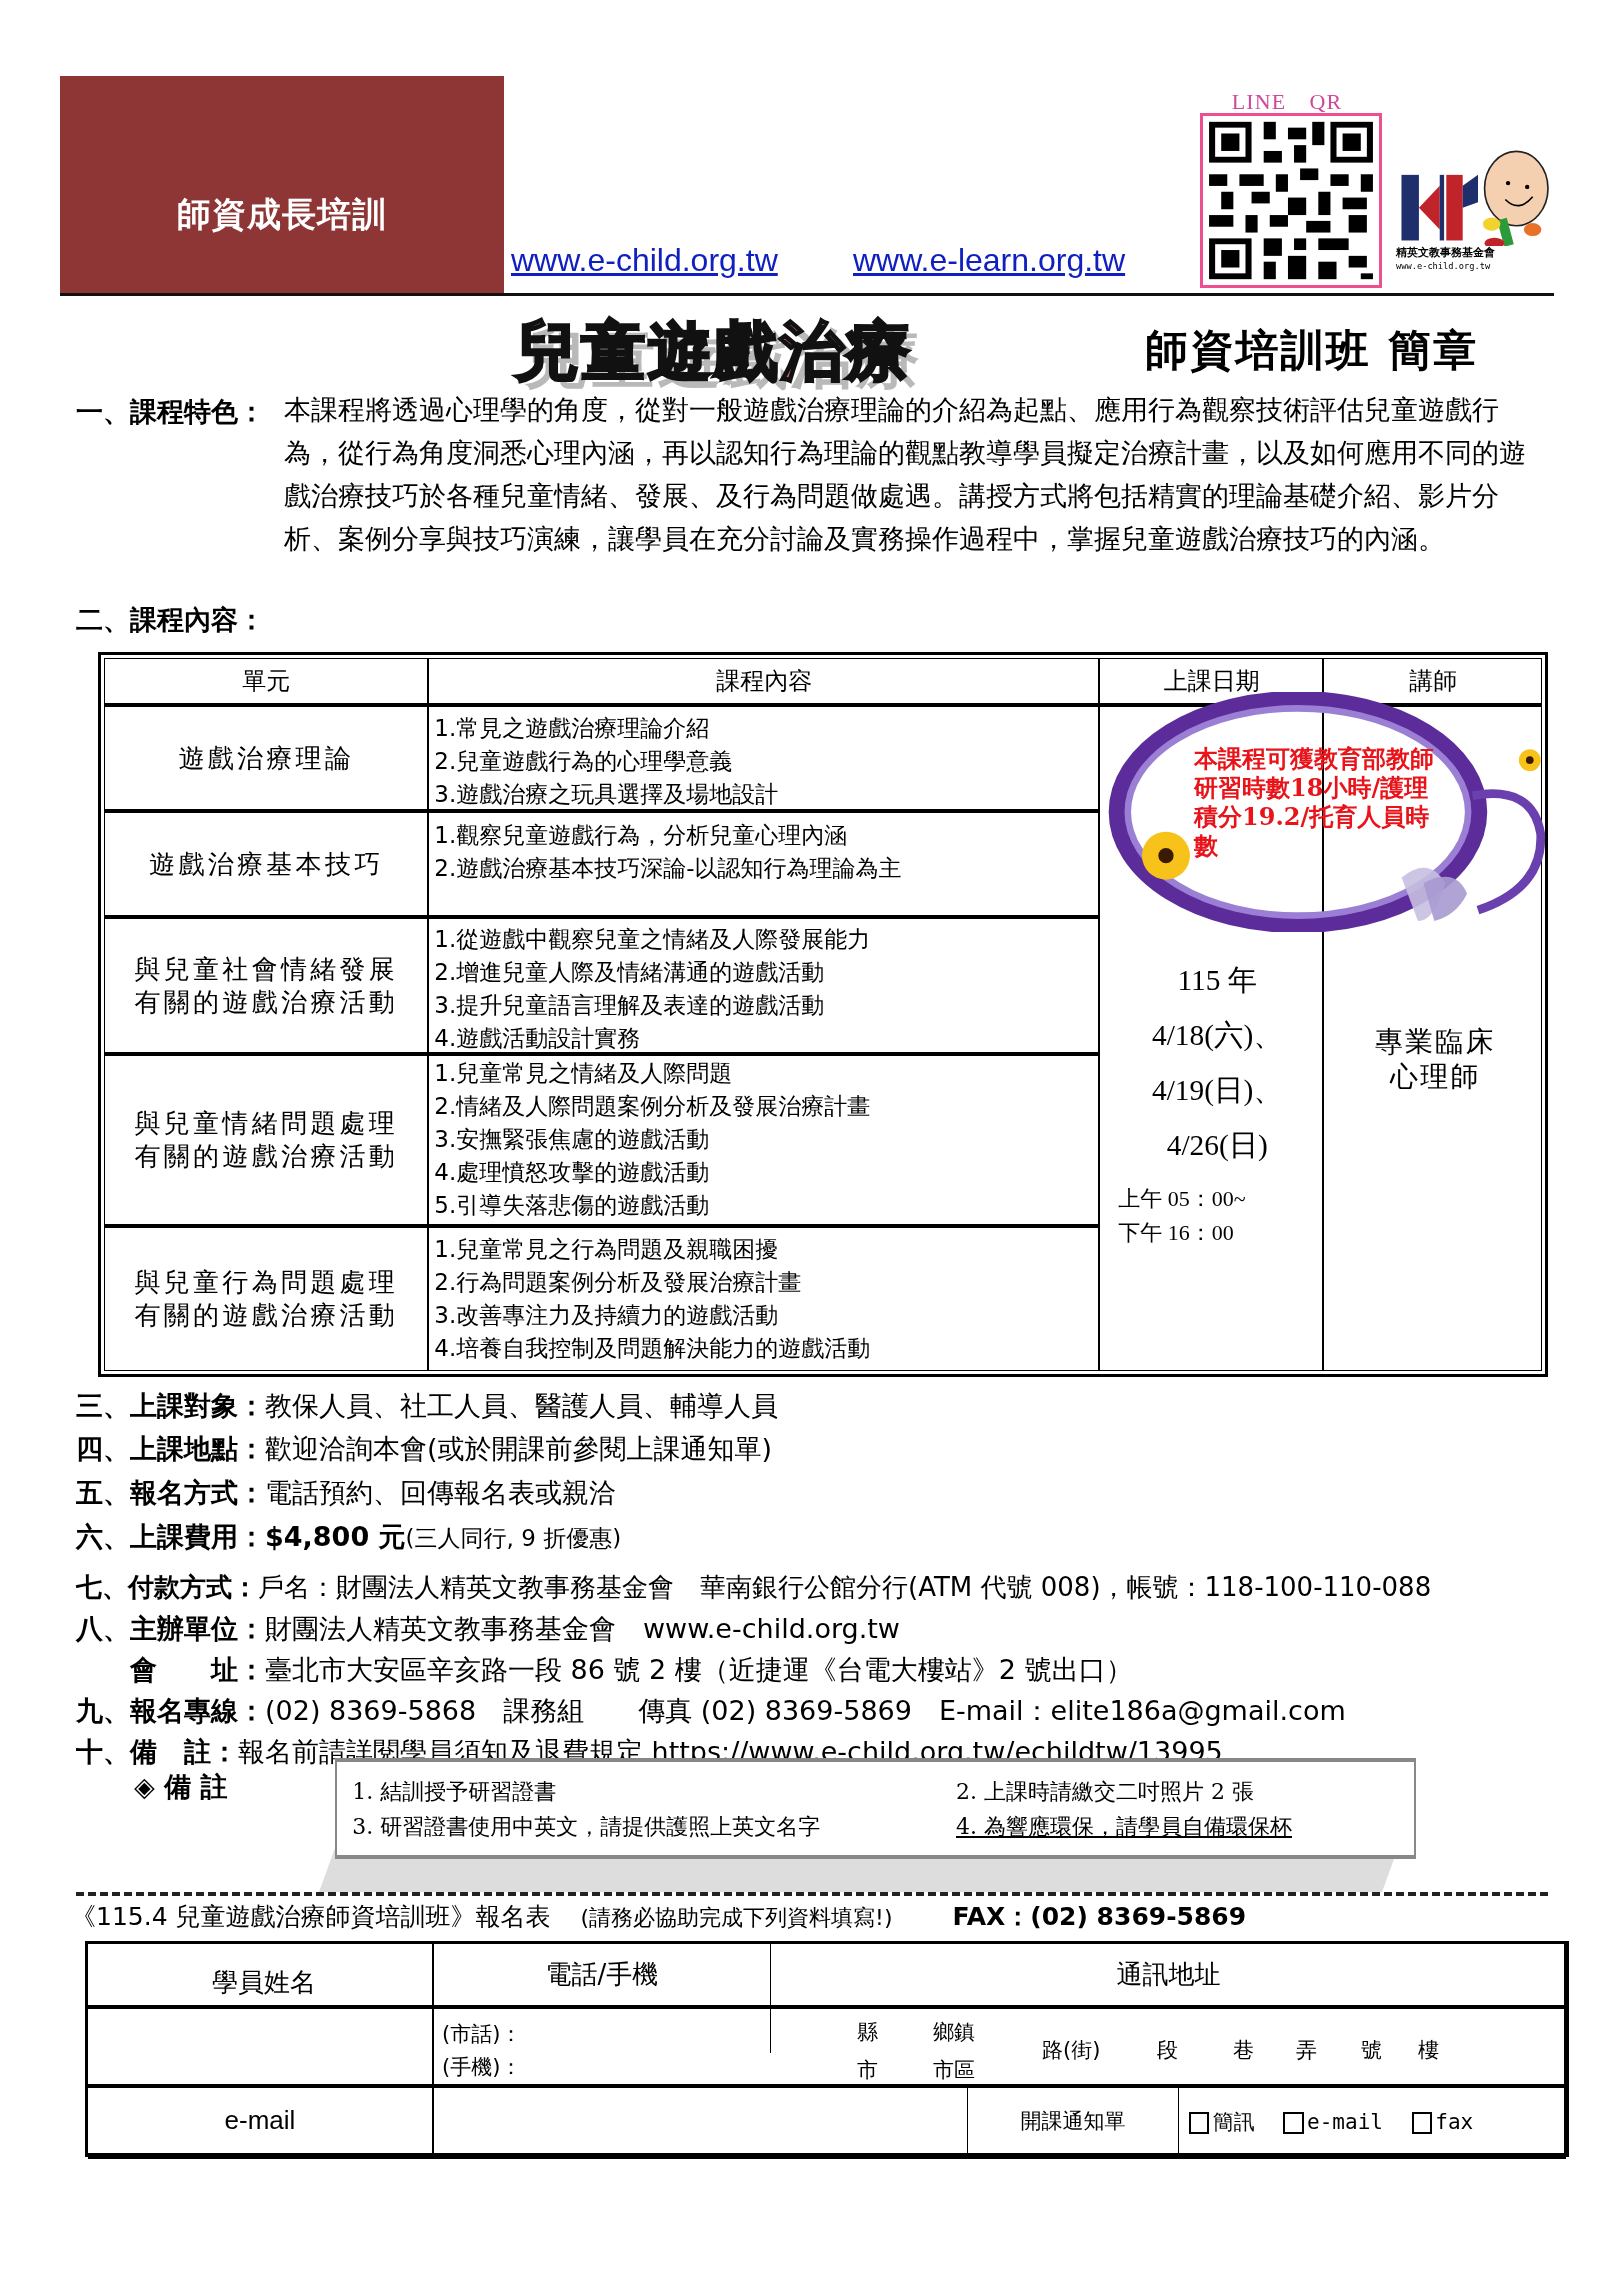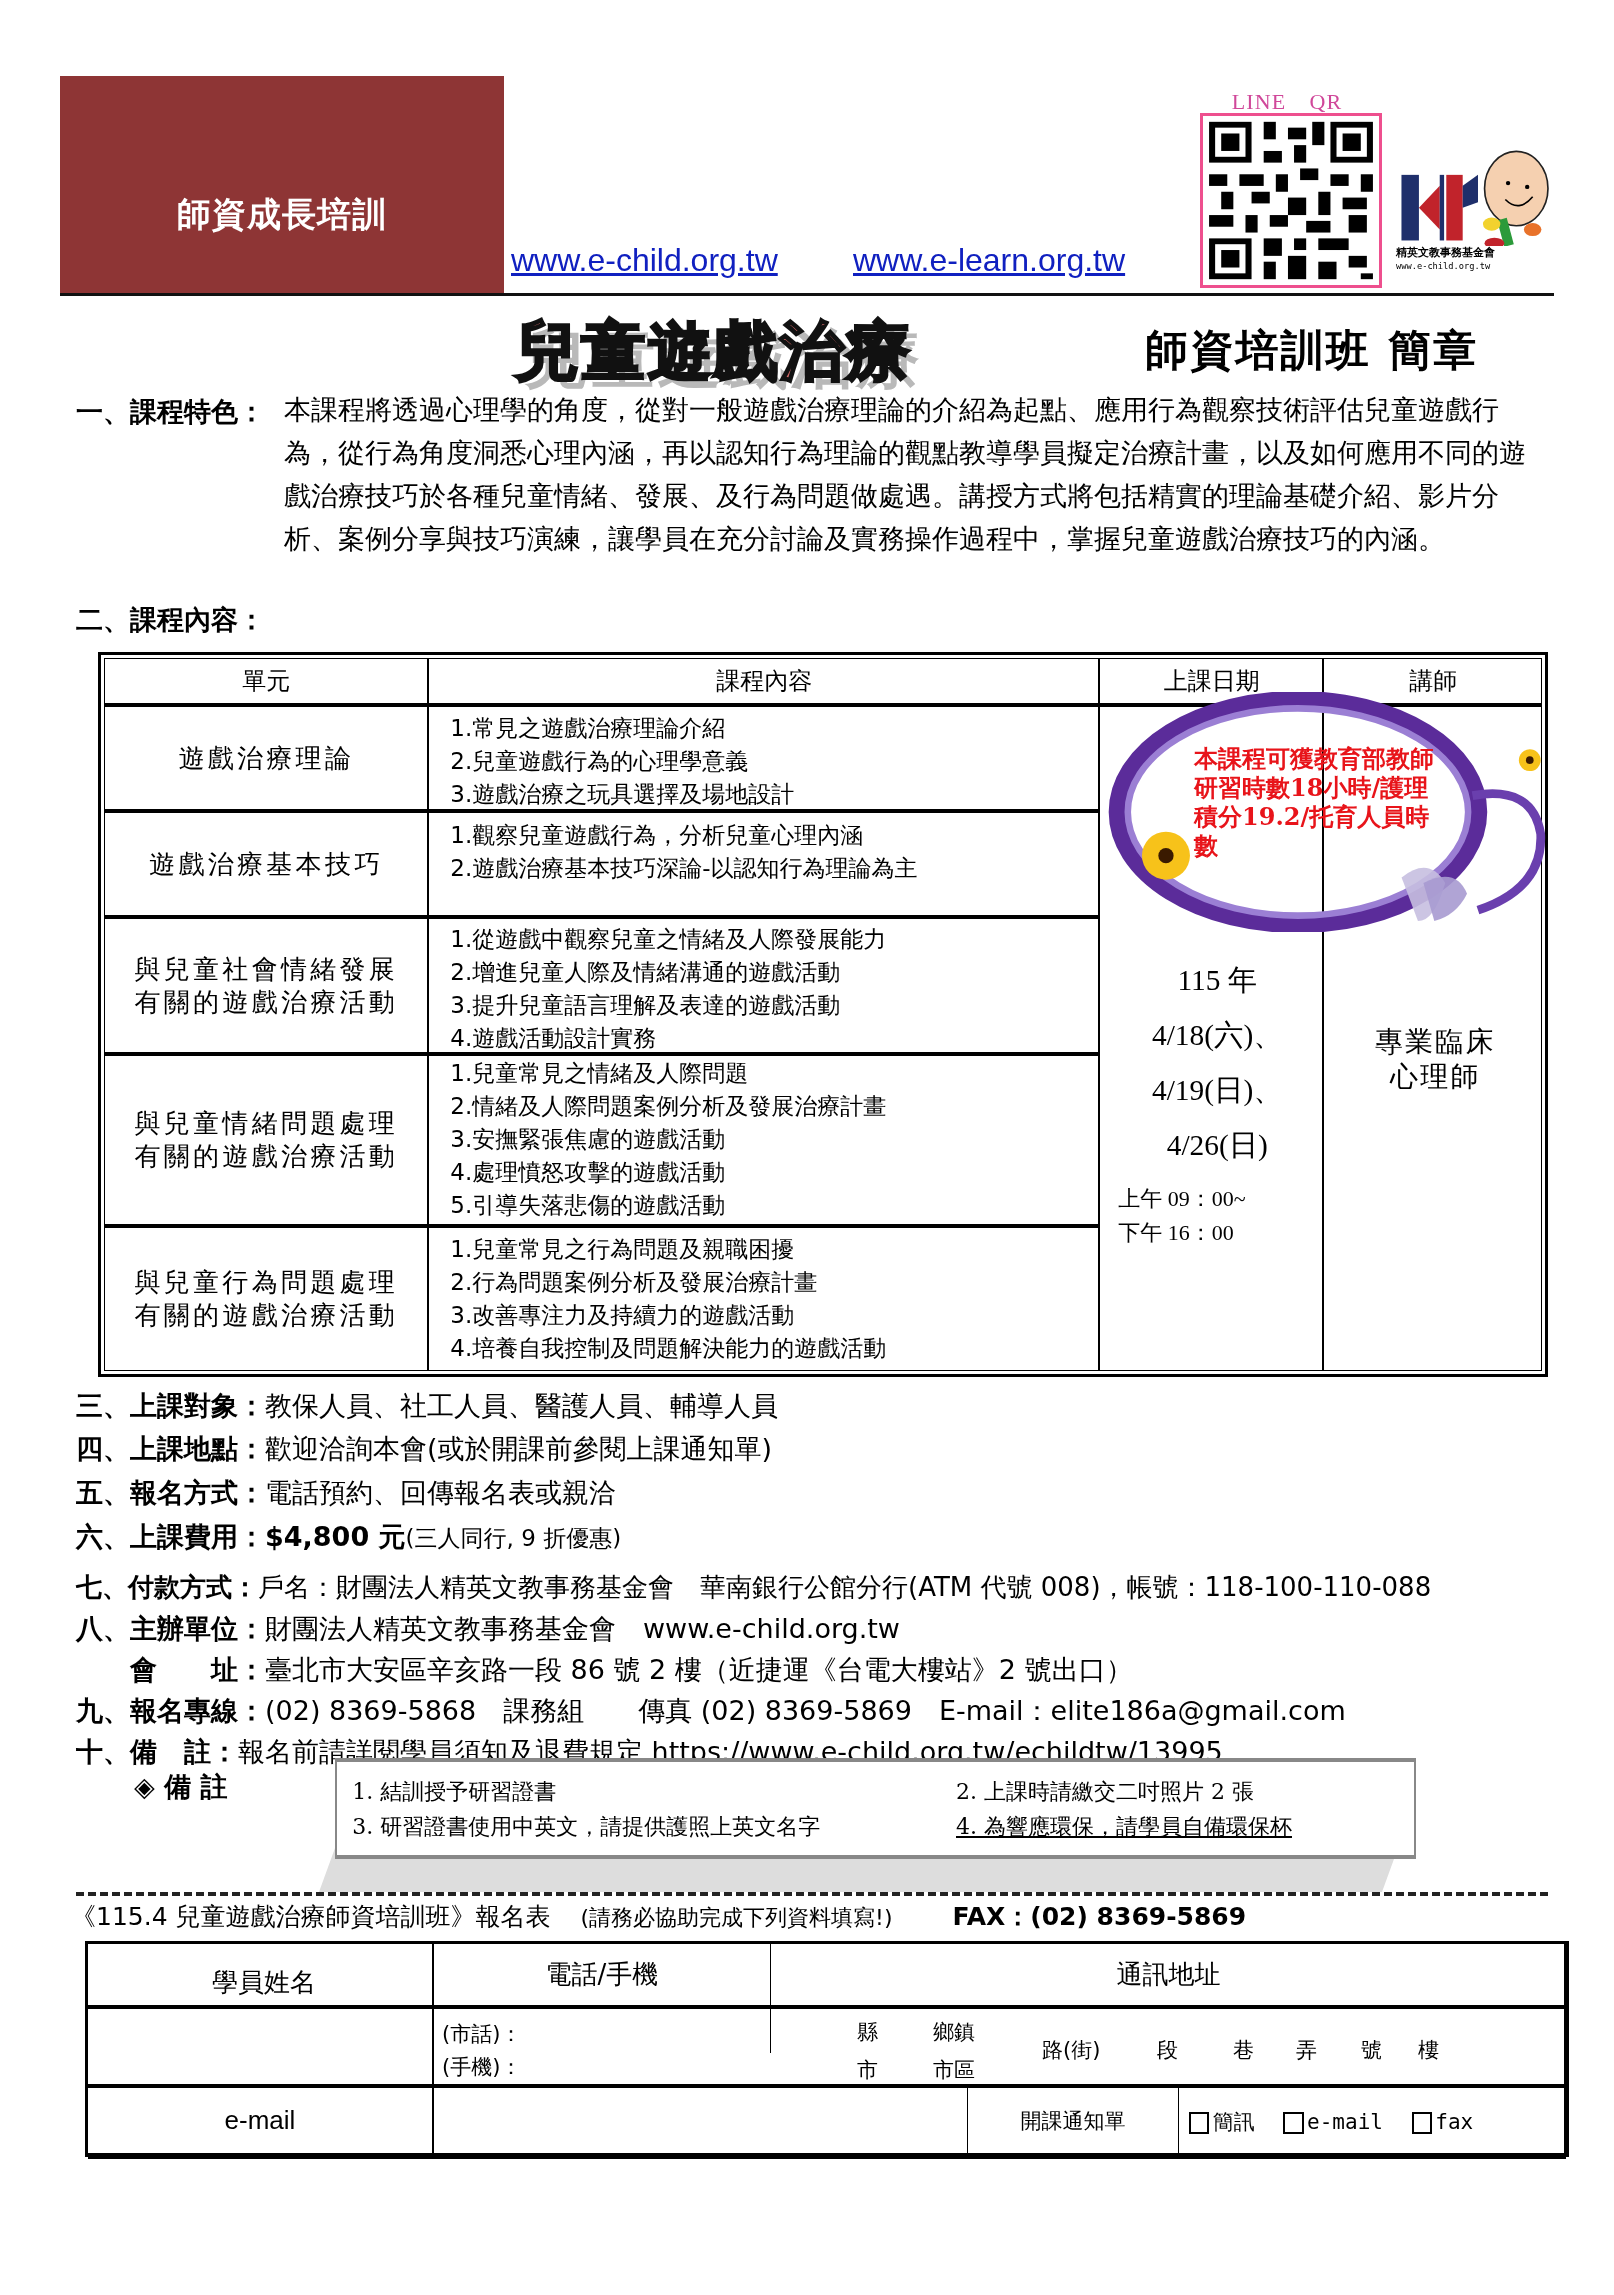--- a/index.html
+++ b/index.html
@@ -34,21 +34,21 @@
   
   #course-table{left:98px;top:652px;width:1450px;height:725px;
        border:3.8px solid #000;box-sizing:border-box;}
   #course-inner{position:absolute;left:3.3px;top:3.3px;right:3.3px;bottom:3.3px;border:1.6px solid #000;}
   .vl{position:absolute;top:0;bottom:0;width:2.2px;background:#000;}
   .hl{position:absolute;left:0;height:3.3px;background:#000;}
   .th{position:absolute;top:0;height:44px;display:flex;align-items:center;justify-content:center;
       font-size:24px;}
   .unit{position:absolute;left:0;width:322px;display:flex;align-items:center;justify-content:center;
       text-align:center;font-family:"DejaVu Serif","Liberation Serif",serif;font-size:26px;line-height:33px;letter-spacing:3.3px;}
-  .content{position:absolute;left:329px;font-size:23px;line-height:33px;margin-left:16px;}
+  .content{position:absolute;left:329px;font-size:23px;line-height:33px;}
   #dates{position:absolute;left:1003px;top:294px;width:218px;text-align:center;
       font-family:"Liberation Serif","DejaVu Serif",serif;font-size:29.4px;line-height:55px;}
   #times{position:absolute;left:1013px;top:523px;font-family:"Liberation Serif","DejaVu Serif",serif;
       font-size:22px;line-height:34px;}
   #teacher{position:absolute;left:1221px;top:365px;width:218px;text-align:center;
       font-family:"DejaVu Serif","Liberation Serif",serif;font-size:28px;line-height:35px;letter-spacing:2.2px;}
   
   #wreath{left:1096px;top:692px;width:453px;height:240px;pointer-events:none;}
   #credit-note{left:1194px;top:744px;width:251px;color:#e8141a;font-weight:bold;
       font-family:"DejaVu Serif","Liberation Serif",serif;font-size:24px;line-height:29px;}
@@ -223,21 +223,21 @@
       <div>4.培養自我控制及問題解決能力的遊戲活動</div>
     </div>
 
     <div id="dates">
       <div>115 年</div>
       <div>4/18(六)、</div>
       <div>4/19(日)、</div>
       <div>4/26(日)</div>
     </div>
     <div id="times">
-      <div>上午 09：00~</div>
+      <div>上午 05：00~</div>
       <div>下午 16：00</div>
     </div>
 
     <div id="teacher">
       <div>專業臨床</div>
       <div>心理師</div>
     </div>
   </div>
 </div>
 

